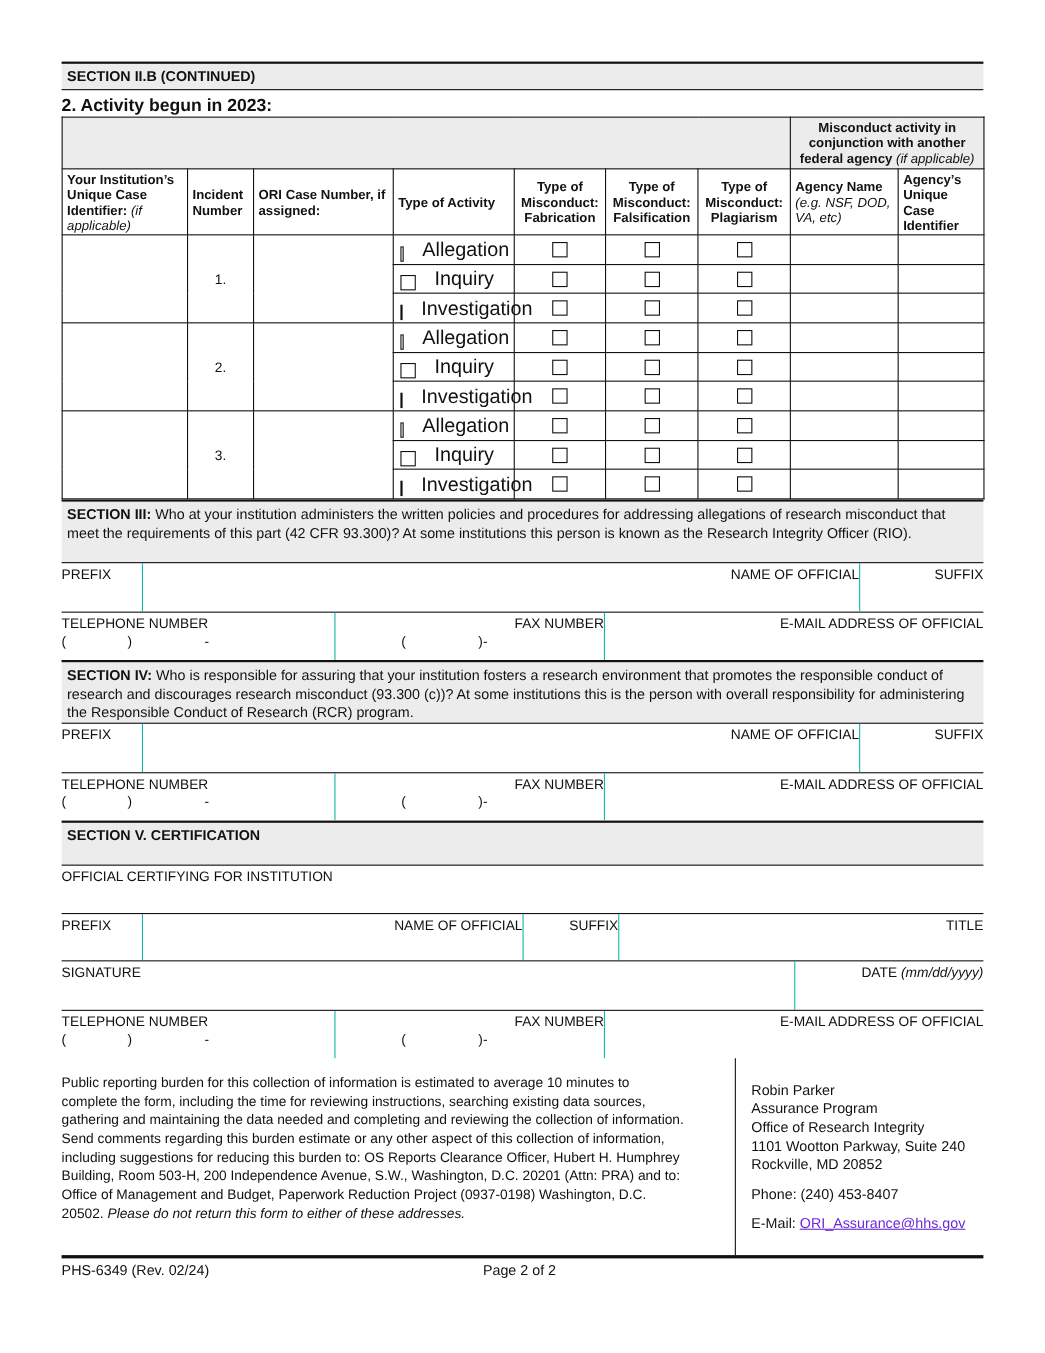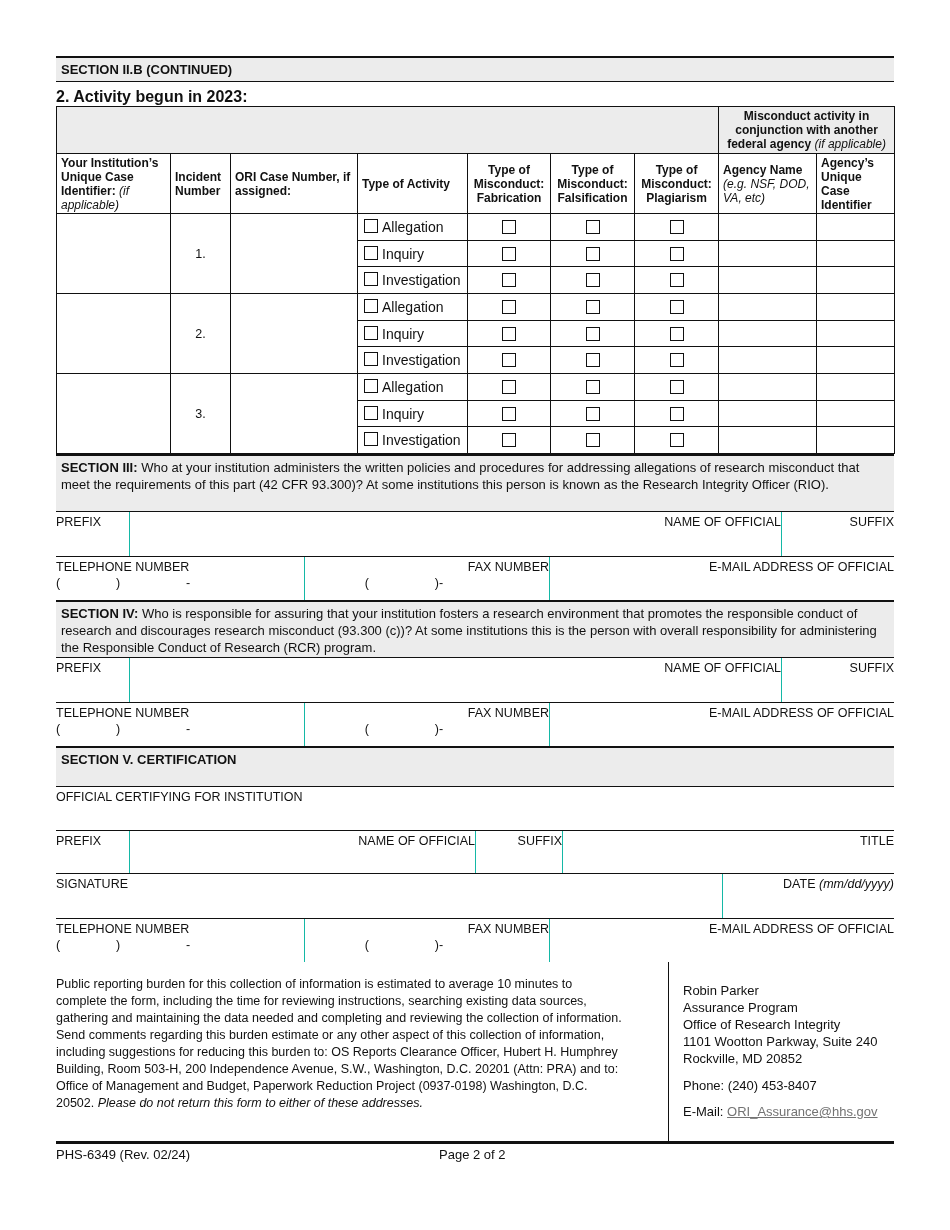--- a/index.html
+++ b/index.html
@@ -8,33 +8,33 @@
   .sec-head { background: #ececec; border-top: 2px solid #111; border-bottom: 1px solid #111; font-weight: bold; font-size: 13px; padding: 4px 5px; box-sizing: border-box; }
   .sub { font-weight: bold; font-size: 16px; padding: 6px 0 3px 0; height: 24px; box-sizing: border-box; }
   table.grid { border-collapse: collapse; width: 838px; table-layout: fixed; font-size: 12px; }
   table.grid td, table.grid th { border: 1px solid #111; padding: 0 4px; box-sizing: border-box; }
   table.grid th { font-weight: bold; font-size: 12px; vertical-align: middle; }
   .gray { background: #ececec; }
   .thl { text-align: left; }
   .thc { text-align: center; }
   .it { font-style: italic; font-weight: normal; }
   .cb { display: inline-block; width: 14px; height: 14px; border: 1.5px solid #111; box-sizing: border-box; vertical-align: middle; background: #fff; }
-  .act { display: flex; align-items: flex-start; gap: 4px; font-size: 14px; padding-left: 2px; }
+  .act { display: flex; align-items: flex-end; gap: 17px; font-size: 18px; padding-left: 2px; }
   .cbc { text-align: center; }
   td.inc { text-align: center; font-size: 12.5px; }
   .sec-q { background: #ececec; border-top: 2.5px solid #111; border-bottom: 1px solid #111; font-size: 13px; line-height: 17px; padding: 3px 5px; box-sizing: border-box; }
   .row { display: flex; border-bottom: 1px solid #111; font-size: 12.5px; box-sizing: border-box; }
   .cell { box-sizing: border-box; padding: 3px 0 0 0; position: relative; }
   .cell + .cell { border-left: 1px solid #14b8a6; padding-left: 4px; text-align: right; }
   .paren { display: flex; font-size: 12.5px; margin-top: 2px; }
   .paren span { display: inline-block; }
   .burden { display: flex; border-bottom: 3px solid #111; height: 182px; box-sizing: border-box; gap: 34px; }
   .burden-text { width: 578px; font-size: 12.5px; line-height: 17px; padding: 14px 10px 0 0; box-sizing: border-box; }
   .return { border-left: 1px solid #111; flex: 1; padding: 20px 0 0 14px; font-size: 13px; line-height: 17px; box-sizing: border-box; }
-  .return a { color: #737373; text-decoration: underline; margin-top: 29px; }
+  .return a { color: #6d28d9; text-decoration: underline; margin-top: 29px; }
   .footer { display: flex; font-size: 13px; padding-top: 3px; }
 </style>
 </head>
 <body>
 
 <div class="page">
 
   <div class="sec-head" style="height:26px;">
     <span>SECTION II.B (CONTINUED)</span>
   </div>

